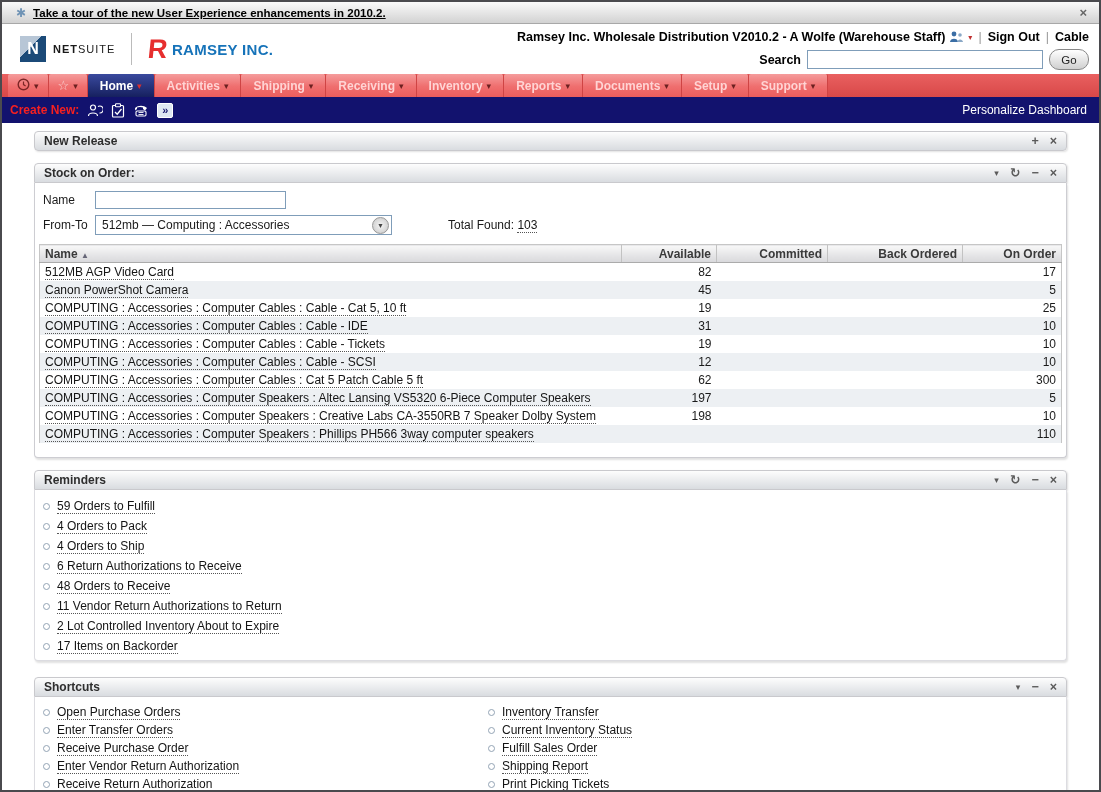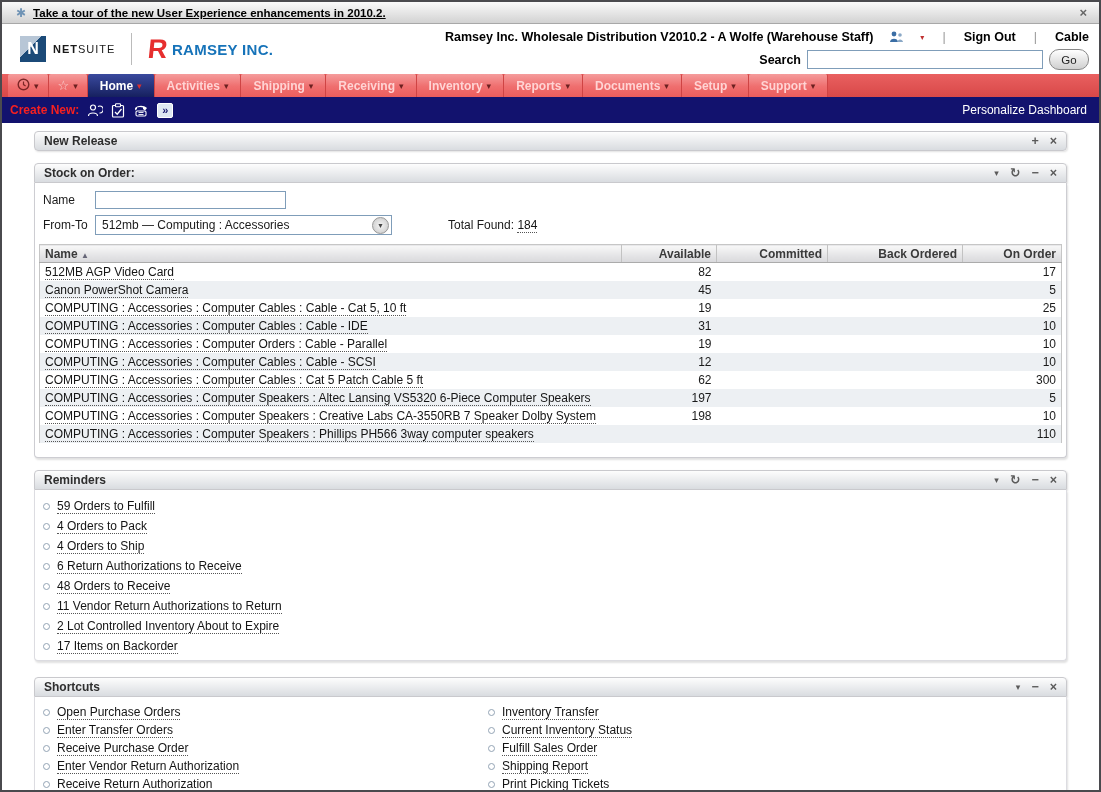--- a/index.html
+++ b/index.html
@@ -14,21 +14,21 @@
   
   .header{height:50px;display:flex;justify-content:space-between;background:#fff;}
   .logo-area{display:flex;align-items:center;padding-left:18px;}
   .ns-mark{width:26px;height:26px;background:linear-gradient(135deg,#b7c6d6 0%,#b7c6d6 42%,#1b4a78 42%,#1b4a78 100%);color:#fff;font-weight:bold;font-size:16px;display:flex;align-items:center;justify-content:center;}
   .ns-text{margin-left:7px;font-size:11px;letter-spacing:1px;color:#1a1a1a;}
   .ns-text b{font-weight:bold;}
   .logo-divider{width:1px;height:32px;background:#bbb;margin:0 16px;}
   .ramsey-mark{color:#e62e2e;font-weight:bold;font-size:27px;transform:skewX(-6deg);line-height:1;}
   .ramsey-text{color:#1673b9;font-weight:bold;font-size:15px;margin-left:4px;letter-spacing:0.3px;}
   .header-right{text-align:right;padding:6px 10px 0 0;}
-  .role-line{font-size:12.5px;font-weight:bold;color:#000;display:flex;align-items:center;justify-content:flex-end;gap:16px;}
+  .role-line{font-size:12.5px;font-weight:bold;color:#000;display:flex;align-items:center;justify-content:flex-end;gap:4px;}
   .user-icon svg{display:block;}
   .user-menu-arrow{color:#c03030;font-size:8px;}
   .hdr-sep{color:#999;font-weight:normal;margin:0 2px;}
   .hdr-link{color:#000;font-weight:bold;cursor:pointer;}
   .search-line{margin-top:5px;display:flex;align-items:center;justify-content:flex-end;gap:6px;}
   .search-label{font-size:12.5px;font-weight:bold;}
   .search-input{width:228px;height:17px;border:1px solid #7f9db9;font-size:12px;padding:0 3px;}
   .go-btn{width:38px;height:19px;border:1px solid #888;border-radius:10px;background:linear-gradient(#ffffff,#cfcfcf);font-size:11.5px;color:#222;display:flex;align-items:center;justify-content:center;cursor:pointer;}
 
   
@@ -252,21 +252,21 @@
         <div class="form-row" style="height:26px;">
           <span class="form-label">From-To</span>
           <div class="fromto-box">
             <span class="fromto-text">512mb — Computing : Accessories</span>
             <span class="round-btn">
                 <span>▼</span>
               </span>
           </div>
           <span class="total-found">
             <span>Total Found:</span>
-            <a class="dlink">184</a>
+            <a class="dlink">103</a>
           </span>
         </div>
         <table class="soo-table">
           <thead>
             <tr>
               <th><span>Name</span> <span class="sort-arrow">▲</span></th>
               <th class="num c-avail">Available</th>
               <th class="num c-comm">Committed</th>
               <th class="num c-back">Back Ordered</th>
               <th class="num c-order">On Order</th>
@@ -300,21 +300,21 @@
 
               <tr class="alt">
                 <td><a class="dlink">COMPUTING : Accessories : Computer Cables : Cable - IDE</a></td>
                 <td class="num c-avail">31</td>
                 <td class="num c-comm"></td>
                 <td class="num c-back"></td>
                 <td class="num c-order">10</td>
               </tr>
 
               <tr>
-                <td><a class="dlink">COMPUTING : Accessories : Computer Orders : Cable - Parallel</a></td>
+                <td><a class="dlink">COMPUTING : Accessories : Computer Cables : Cable - Tickets</a></td>
                 <td class="num c-avail">19</td>
                 <td class="num c-comm"></td>
                 <td class="num c-back"></td>
                 <td class="num c-order">10</td>
               </tr>
 
               <tr class="alt">
                 <td><a class="dlink">COMPUTING : Accessories : Computer Cables : Cable - SCSI</a></td>
                 <td class="num c-avail">12</td>
                 <td class="num c-comm"></td>

